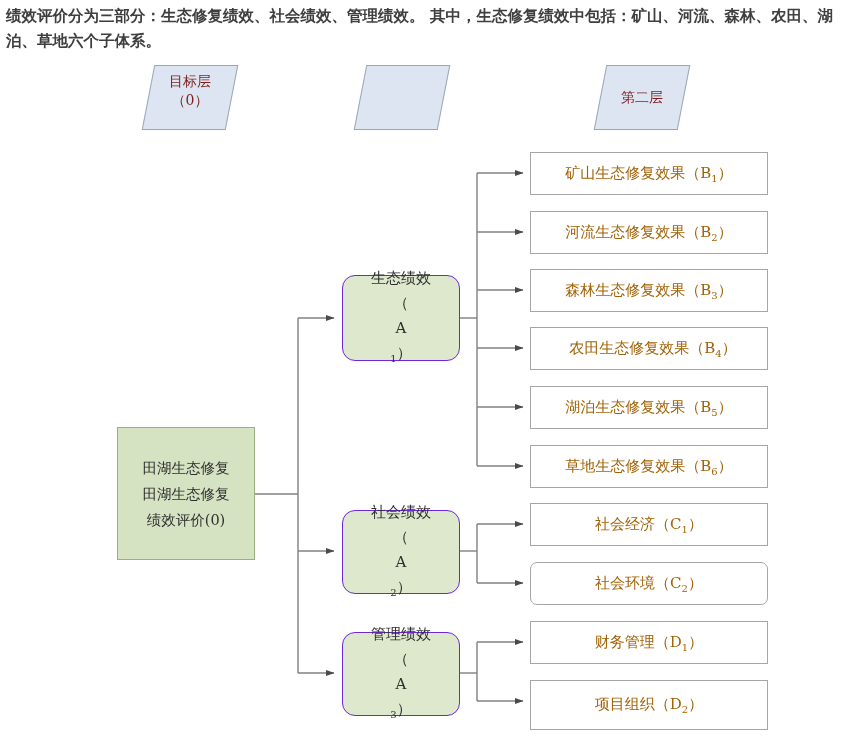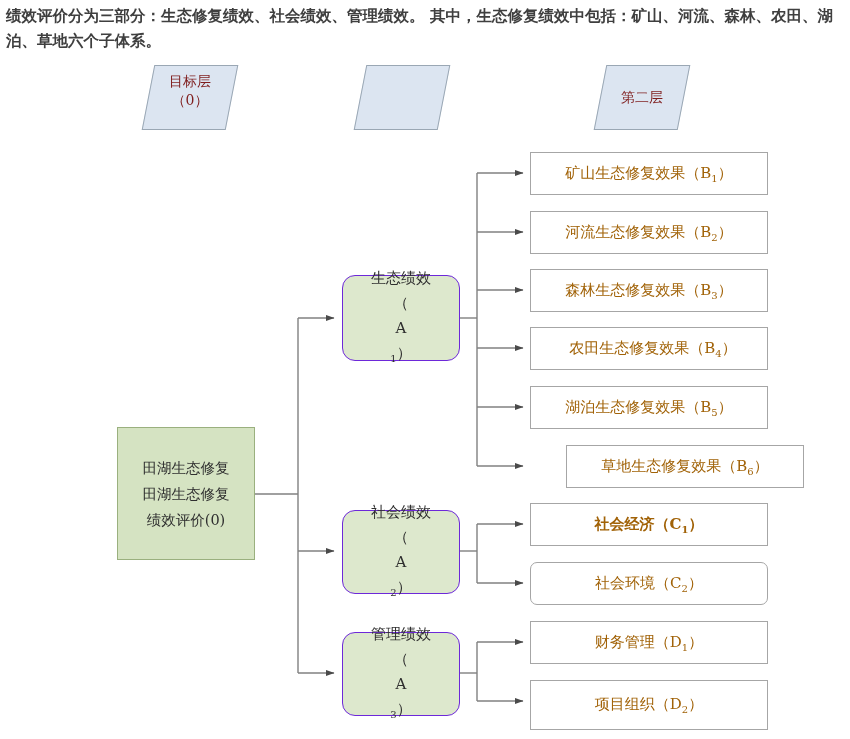--- a/index.html
+++ b/index.html
@@ -189,25 +189,25 @@
   </div>
   <div class="leafbox" style="left:530px;top:269px;width:238px;height:43px;">
     <span><span>森林生态修复效果</span>（<span>B</span><sub>3</sub>）</span>
   </div>
   <div class="leafbox" style="left:530px;top:327px;width:238px;height:43px;padding-left:8px;">
     <span><span>农田生态修复效果</span>（<span>B</span><sub>4</sub>）</span>
   </div>
   <div class="leafbox" style="left:530px;top:386px;width:238px;height:43px;">
     <span><span>湖泊生态修复效果</span>（<span>B</span><sub>5</sub>）</span>
   </div>
-  <div class="leafbox" style="left:530px;top:445px;width:238px;height:43px;margin-left:36px;">
+  <div class="leafbox" style="left:530px;top:445px;width:238px;height:43px;">
     <span><span>草地生态修复效果</span>（<span>B</span><sub>6</sub>）</span>
   </div>
 
-  <div class="leafbox" style="left:530px;top:503px;width:238px;height:43px;font-weight:bold;">
+  <div class="leafbox" style="left:530px;top:503px;width:238px;height:43px;">
     <span><span>社会经济</span>（<span>C</span><sub>1</sub>）</span>
   </div>
   <div class="leafbox" style="left:530px;top:562px;width:238px;height:43px;border-radius:7px;">
     <span><span>社会环境</span>（<span>C</span><sub>2</sub>）</span>
   </div>
 
   <div class="leafbox" style="left:530px;top:621px;width:238px;height:43px;">
     <span><span>财务管理</span>（<span>D</span><sub>1</sub>）</span>
   </div>
   <div class="leafbox" style="left:530px;top:680px;width:238px;height:50px;">

